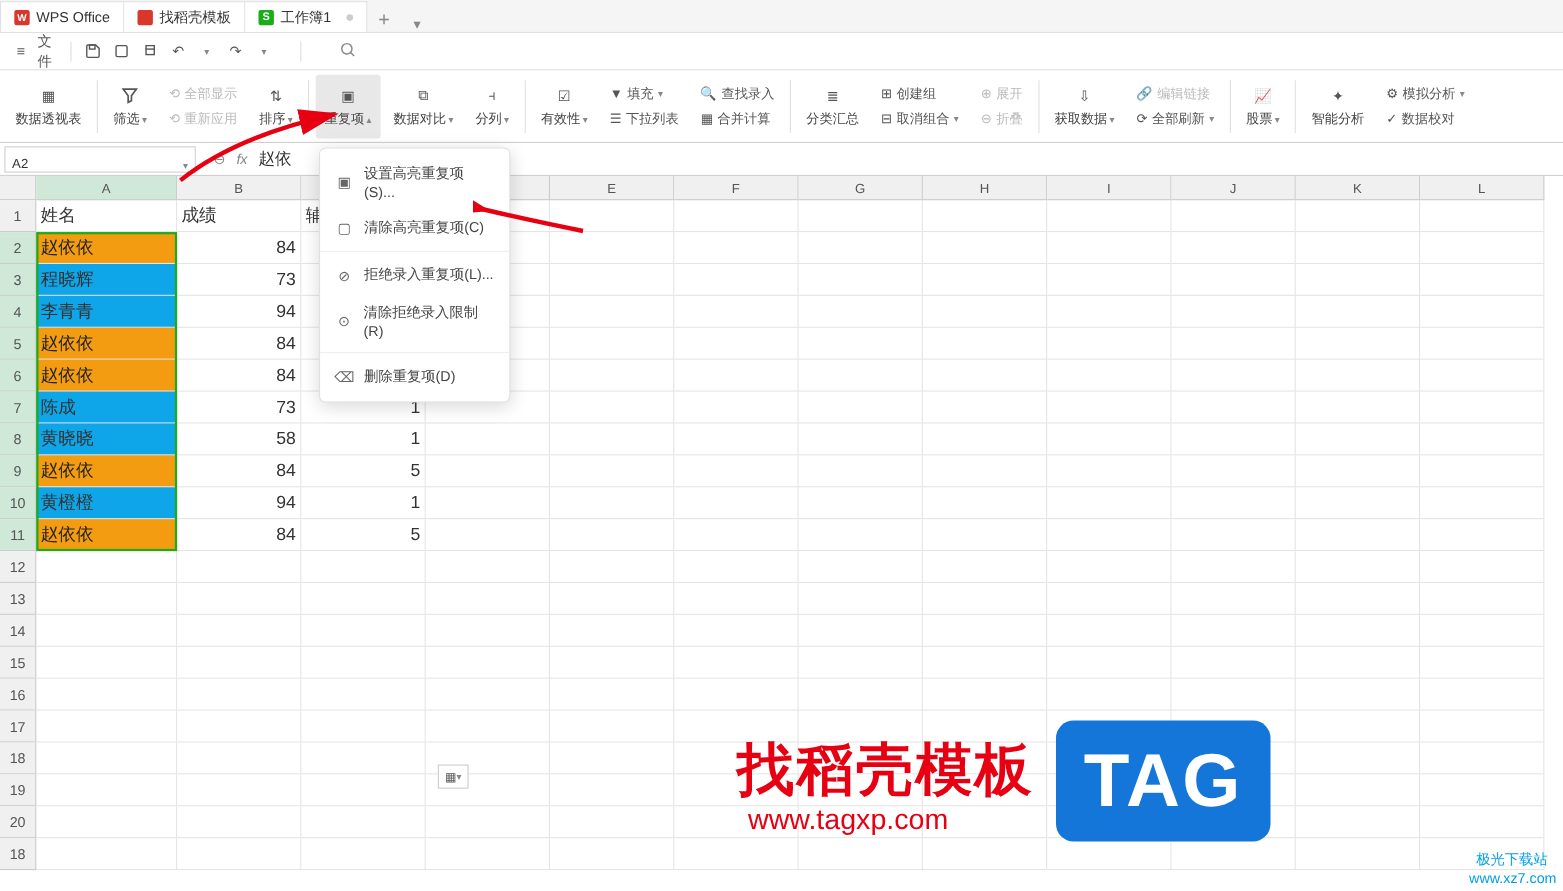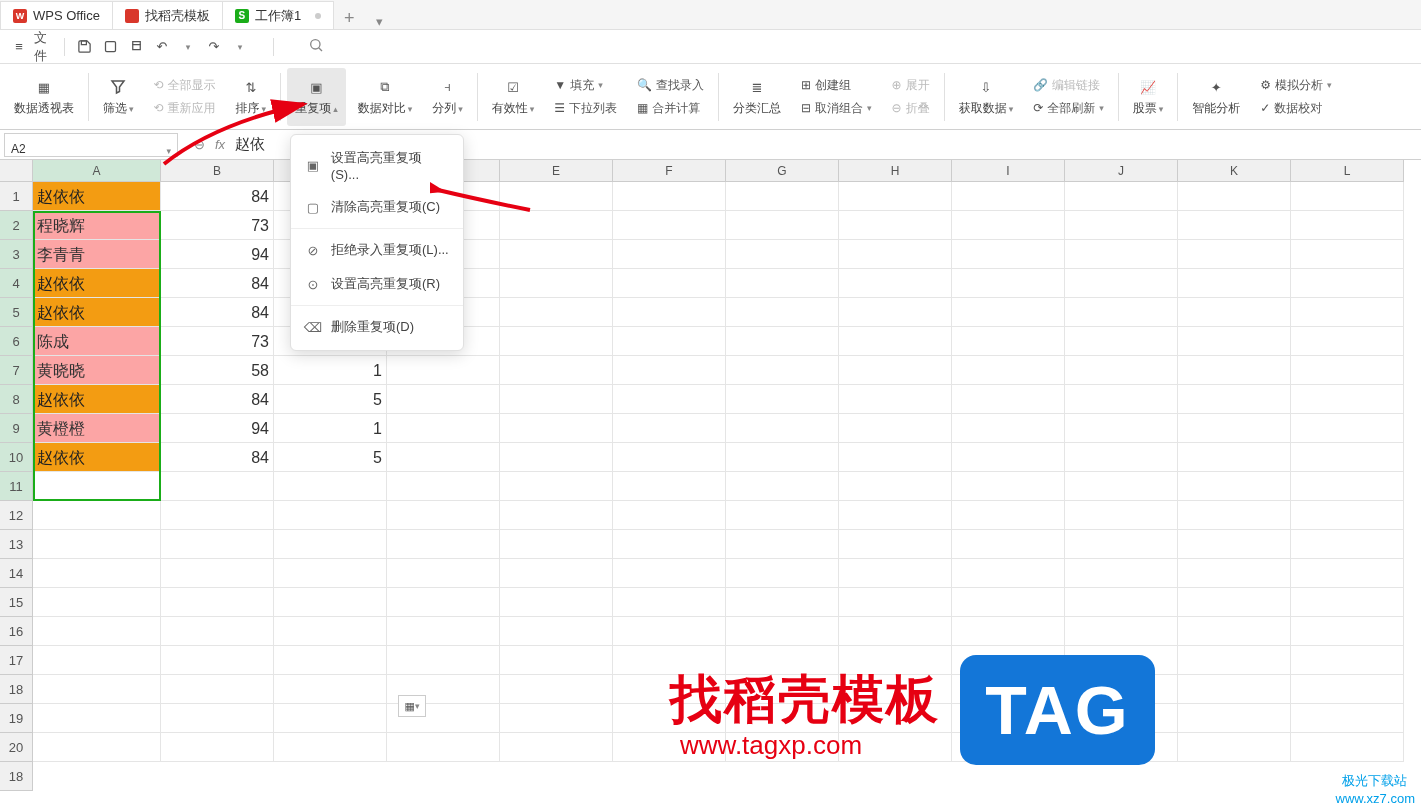--- a/index.html
+++ b/index.html
@@ -50,21 +50,21 @@
 .colhead{border-right:1px solid #ccc;border-bottom:1px solid #ccc;background:#f0f0f0;text-align:center;line-height:22px;font-size:12px;color:#555}
 .colhead.sel{background:#d0e8d8}
 .rowheads{position:absolute;left:0;top:22px;width:33px}
 .rowhead{height:29px;border-right:1px solid #ccc;border-bottom:1px solid #ccc;background:#f0f0f0;text-align:center;line-height:29px;font-size:13px;color:#555}
 .rowhead.sel{background:#d0e8d8}
 .cells{position:absolute;left:33px;top:22px}
 .row{display:flex;height:29px}
 .cell{border-right:1px solid #e5e5e5;border-bottom:1px solid #e5e5e5;padding:0 4px;line-height:29px;font-size:16px;overflow:hidden;white-space:nowrap}
 .cell.num{text-align:right}
 .highlight{background:#f39c12;color:#222}
-.plain{background:#fca5a5}
+.plain{background:#0ea5e9}
 .selbox{position:absolute;border:2px solid #1aad19;pointer-events:none}
 
 
 .dropdown{position:absolute;left:290px;top:134px;width:174px;background:#fff;border:1px solid #e0e0e0;border-radius:6px;box-shadow:0 4px 16px rgba(0,0,0,.15);padding:6px 0;z-index:50}
 .dd-item{display:flex;align-items:center;gap:10px;padding:8px 14px;font-size:13px;cursor:pointer;color:#444}
 .dd-ico{width:16px;height:16px;display:flex;align-items:center;justify-content:center;color:#666}
 .dd-sep{height:1px;background:#eee;margin:4px 0}
 
 
 .arrow-svg{position:absolute;pointer-events:none;z-index:60}
@@ -293,20 +293,34 @@
       <div class="rowhead">15</div>
       <div class="rowhead">16</div>
       <div class="rowhead">17</div>
       <div class="rowhead">18</div>
       <div class="rowhead">19</div>
       <div class="rowhead">20</div>
       <div class="rowhead">18</div>
     </div>
   <div class="cells" id="cells">
       <div class="row">
+        <div class="cell " style="width: 128px;">姓名</div>
+        <div class="cell " style="width: 113px;">成绩</div>
+        <div class="cell " style="width: 113px;">辅</div>
+        <div class="cell " style="width: 113px;"></div>
+        <div class="cell " style="width: 113px;"></div>
+        <div class="cell " style="width: 113px;"></div>
+        <div class="cell " style="width: 113px;"></div>
+        <div class="cell " style="width: 113px;"></div>
+        <div class="cell " style="width: 113px;"></div>
+        <div class="cell " style="width: 113px;"></div>
+        <div class="cell " style="width: 113px;"></div>
+        <div class="cell " style="width: 113px;"></div>
+      </div>
+      <div class="row">
         <div class="cell highlight" style="width: 128px;">赵依依</div>
         <div class="cell num" style="width: 113px;">84</div>
         <div class="cell num" style="width: 113px;"></div>
         <div class="cell" style="width: 113px;"></div>
         <div class="cell" style="width: 113px;"></div>
         <div class="cell" style="width: 113px;"></div>
         <div class="cell" style="width: 113px;"></div>
         <div class="cell" style="width: 113px;"></div>
         <div class="cell" style="width: 113px;"></div>
         <div class="cell" style="width: 113px;"></div>
@@ -593,21 +607,21 @@
       <span class="dd-ico">▢</span>
       <span>清除高亮重复项(C)</span>
     </div>
   <div class="dd-sep"></div>
   <div class="dd-item">
       <span class="dd-ico">⊘</span>
       <span>拒绝录入重复项(L)...</span>
     </div>
   <div class="dd-item">
       <span class="dd-ico">⊙</span>
-      <span>设置高亮重复项(R)</span>
+      <span>清除拒绝录入限制(R)</span>
     </div>
   <div class="dd-sep"></div>
   <div class="dd-item">
       <span class="dd-ico">⌫</span>
       <span>删除重复项(D)</span>
     </div>
 </div>
 
 <svg class="arrow-svg" style="left:154px;top:94px" width="170" height="80">
     <defs>

